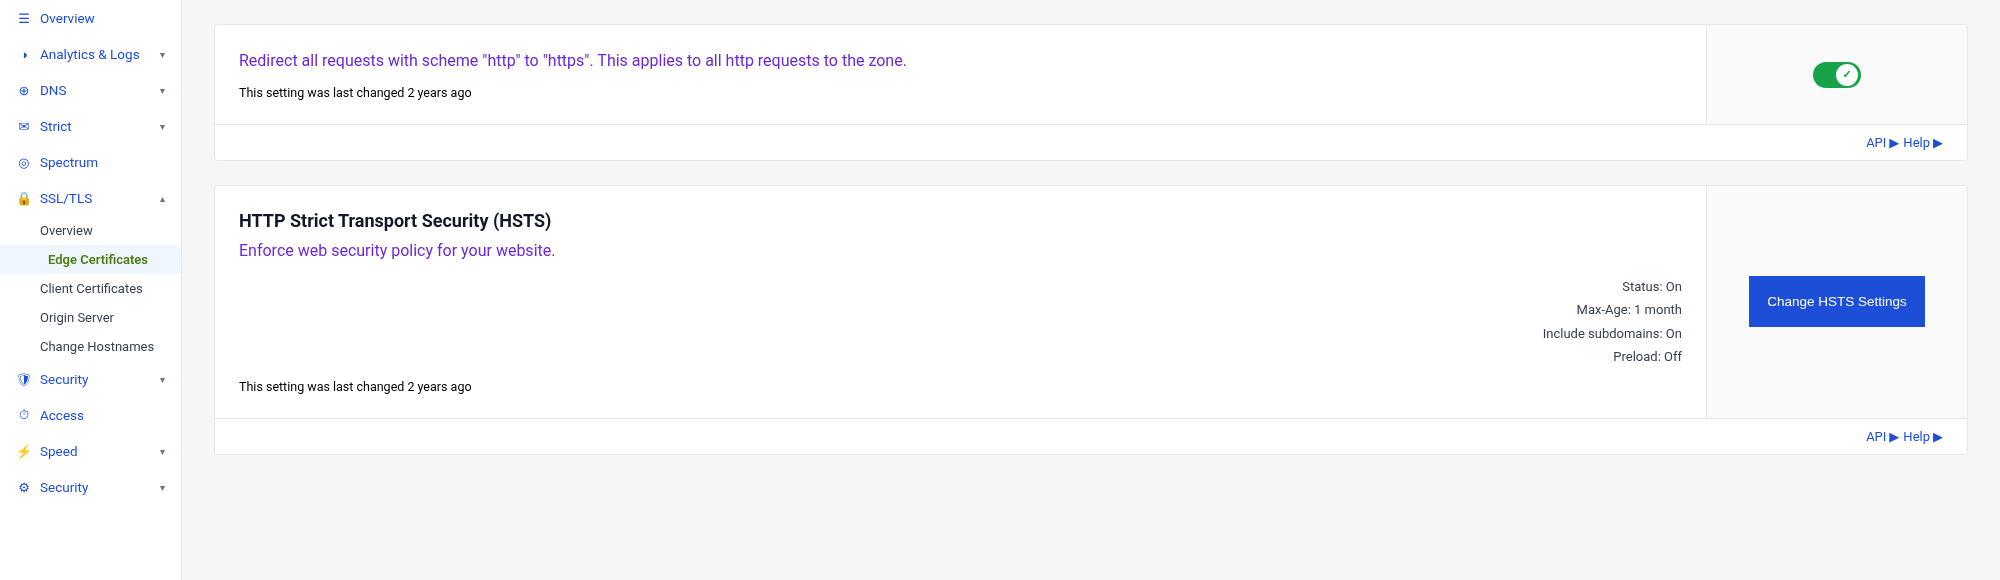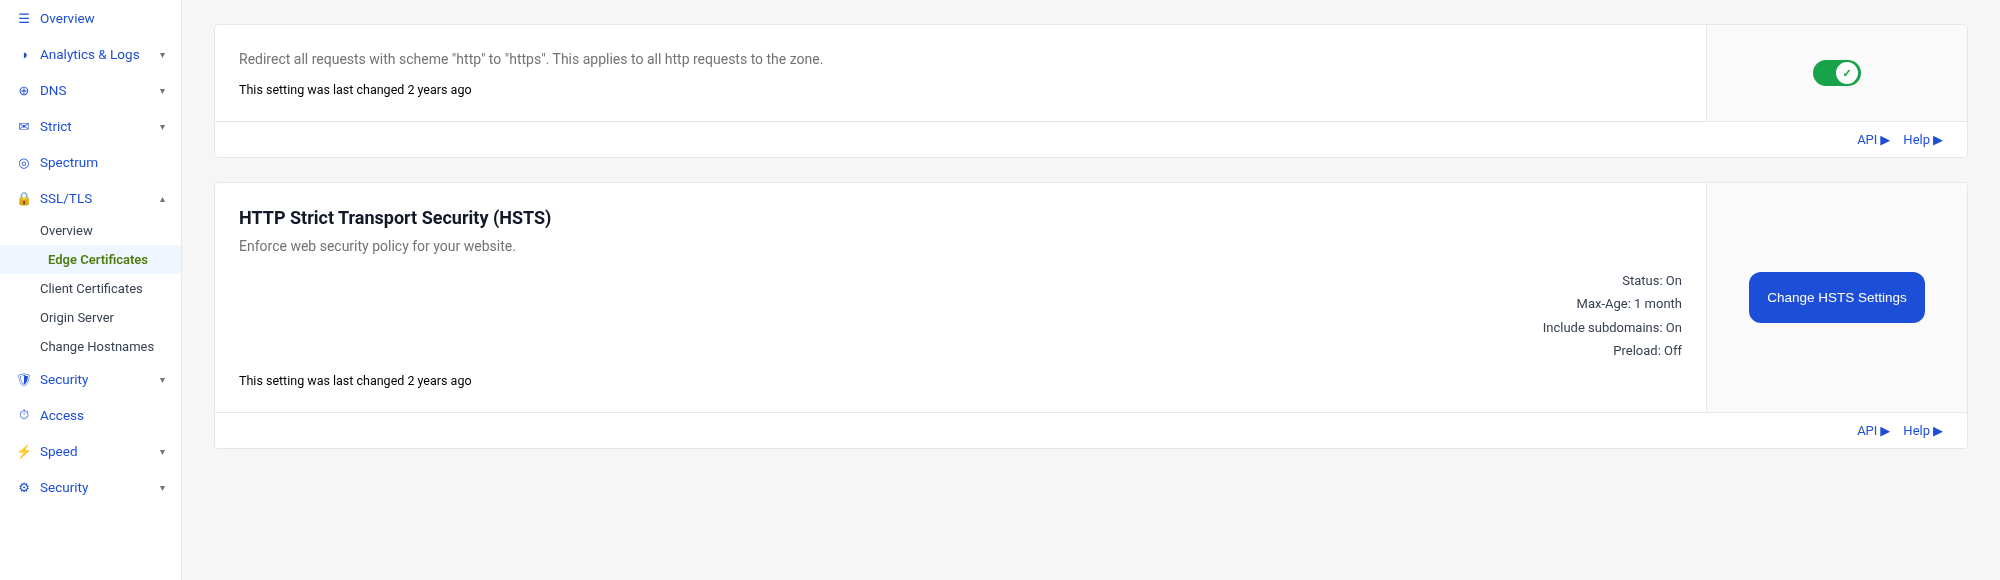--- a/index.html
+++ b/index.html
@@ -97,43 +97,43 @@
       padding: 24px;
       background: #fafafa;
     }
     .card-title {
       font-size: 18px;
       font-weight: 700;
       color: #111827;
       margin-bottom: 8px;
     }
     .card-description {
-      color: #737373;
-      font-size: 14px;
+      color: #6d28d9;
+      font-size: 16px;
       line-height: 1.5;
       margin-bottom: 12px;
     }
     .card-meta {
       color: #000000;
       font-size: 12.5px;
     }
     .card-status-lines {
       color: #374151;
       font-size: 13px;
       line-height: 1.8;
       margin-bottom: 10px;
       text-align: right;
     }
 
     .card-footer {
       border-top: 1px solid #e5e7eb;
       padding: 10px 24px;
       display: flex;
       justify-content: flex-end;
-      gap: 13px;
+      gap: 4px;
       background: #fff;
     }
     .footer-link {
       color: #1d4ed8;
       font-size: 13px;
       cursor: pointer;
       display: flex;
       align-items: center;
       gap: 3px;
       text-decoration: none;
@@ -166,21 +166,21 @@
       color: #16a34a;
       font-size: 11px;
       font-weight: bold;
     }
 
     
     .btn-primary {
       background: #1d4ed8;
       color: #fff;
       border: none;
-      border-radius: 12px;
+      border-radius: 0;
       padding: 18px 18px;
       font-size: 13.5px;
       cursor: pointer;
       font-weight: 500;
     }
   </style>
 </head>
 <body>
 
 <nav class="sidebar">

